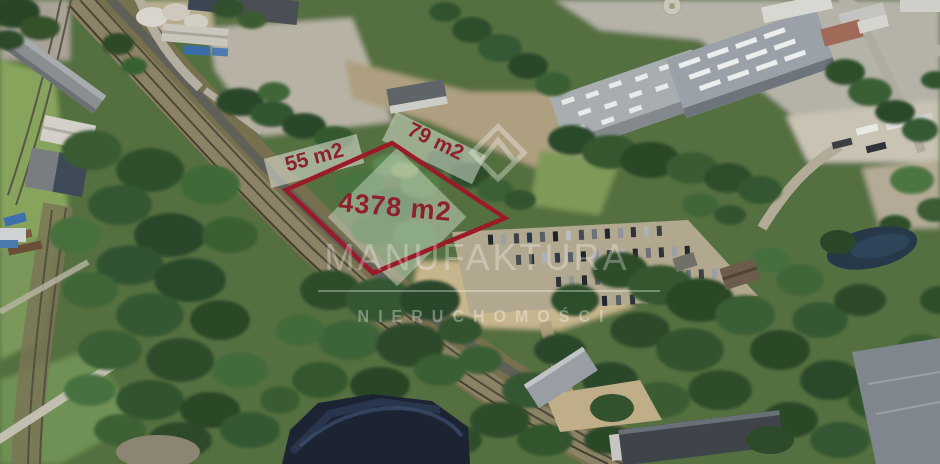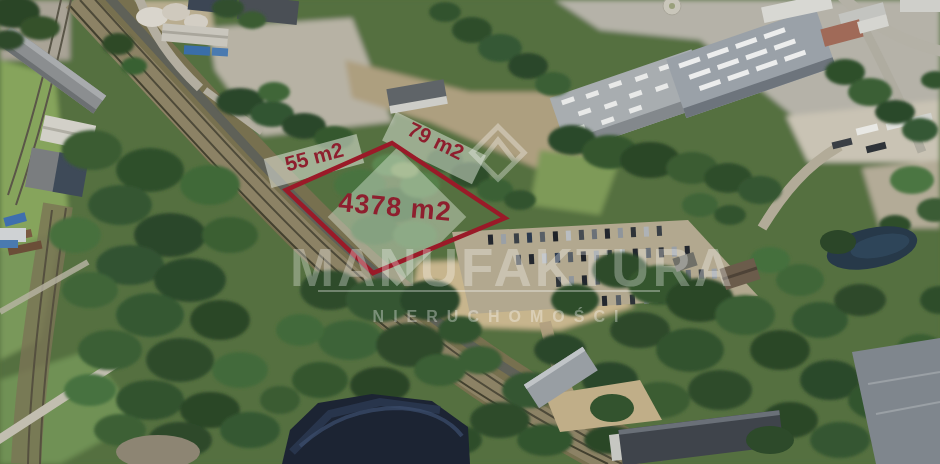--- a/index.html
+++ b/index.html
@@ -7,24 +7,24 @@
          font-family:"Liberation Sans","DejaVu Sans",sans-serif;background:#55703f;}
   .stage svg{position:absolute;left:0;top:0;}
   
   .meas{position:absolute;color:#8e1f2e;font-weight:bold;text-align:center;
         line-height:1;transform-origin:center;white-space:nowrap;}
   .meas-55{left:268px;top:146px;width:92px;font-size:21px;transform:rotate(-15deg);}
   .meas-79{left:388px;top:130px;width:96px;font-size:21px;transform:rotate(26deg);}
   .meas-area{left:327px;top:194px;width:136px;font-size:27px;transform:rotate(5deg);letter-spacing:1px;}
   
   .wm-brand{position:absolute;left:290px;top:237px;width:374px;text-align:center;
-            font-size:53px;font-weight:bold;letter-spacing:3px;color:rgba(255,255,255,0.30);}
+            font-size:36px;font-weight:normal;letter-spacing:3px;color:rgba(255,255,255,0.30);}
   .wm-line{position:absolute;left:318px;top:290px;width:342px;height:2px;
            background:rgba(255,255,255,0.32);}
-  .wm-sub{position:absolute;left:350px;top:308px;width:300px;text-align:center;
+  .wm-sub{position:absolute;left:335px;top:308px;width:300px;text-align:center;
           font-size:16px;font-weight:bold;letter-spacing:9px;color:rgba(255,255,255,0.34);}
 </style>
 </head>
 <body>
 
 <div class="stage">
 
   <svg width="940" height="464" viewBox="0 0 940 464">
     <defs>
       <filter id="b1" x="-20%" y="-20%" width="140%" height="140%">

